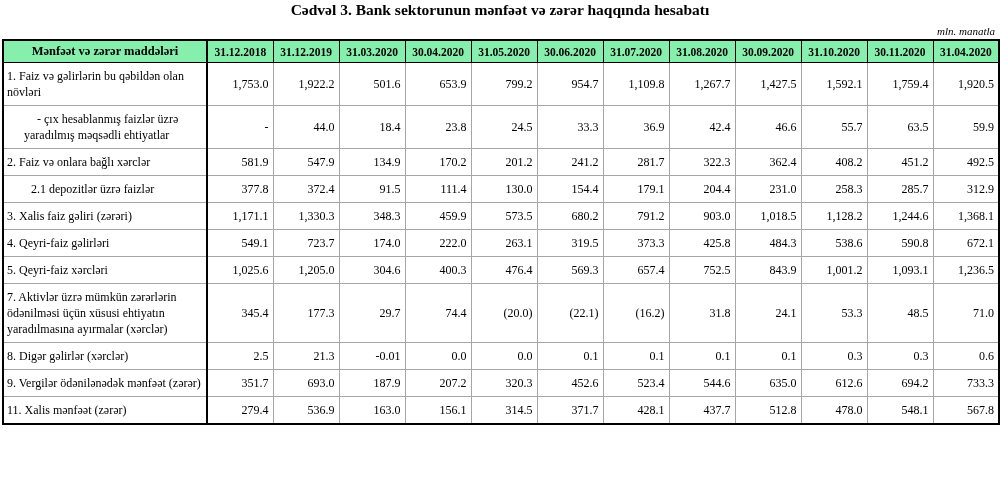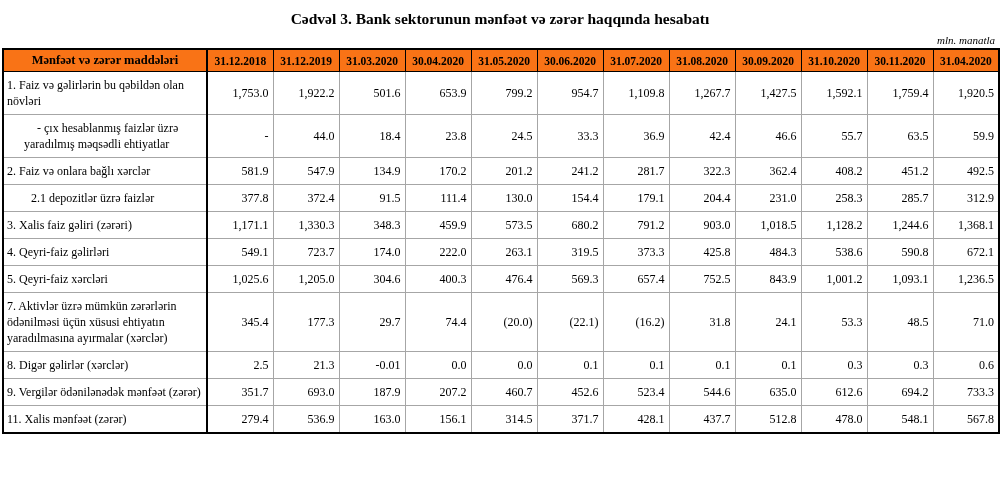--- a/index.html
+++ b/index.html
@@ -7,21 +7,21 @@
     padding: 0;
     background: #ffffff;
     width: 1000px;
     font-family: "Liberation Serif", "DejaVu Serif", serif;
     color: #000;
   }
   .page {
     width: 1000px;
     height: 454px;
     box-sizing: border-box;
-    padding-top: 9px;
+    padding-top: 0;
     overflow: hidden;
   }
   .title {
     text-align: center;
     font-weight: bold;
     font-size: 15.5px;
     line-height: 20px;
     margin: 0 0 5px 0;
   }
   .unit-note {
@@ -43,21 +43,21 @@
   col.data-col  { width: 66px; }
   th {
     border: 1px solid #000;
     border-bottom: 1.5px solid #000;
     font-size: 11.5px;
     font-weight: bold;
     text-align: center;
     padding: 3px 0;
     white-space: nowrap;
     overflow: hidden;
-    background: #f97316;
+    background: #86efac;
   }
   td {
     border: 1px solid #a6a6a6;
     font-size: 12px;
     line-height: 16px;
     padding: 5px 4px;
     vertical-align: middle;
     background: #fff;
   }
   td.label-cell {
@@ -257,21 +257,21 @@
           <td class="value-cell">0.3</td>
           <td class="value-cell">0.3</td>
           <td class="value-cell">0.6</td>
         </tr>
         <tr>
           <td class="label-cell">9. Vergilər ödənilənədək mənfəət (zərər)</td>
           <td class="value-cell">351.7</td>
           <td class="value-cell">693.0</td>
           <td class="value-cell">187.9</td>
           <td class="value-cell">207.2</td>
-          <td class="value-cell">460.7</td>
+          <td class="value-cell">320.3</td>
           <td class="value-cell">452.6</td>
           <td class="value-cell">523.4</td>
           <td class="value-cell">544.6</td>
           <td class="value-cell">635.0</td>
           <td class="value-cell">612.6</td>
           <td class="value-cell">694.2</td>
           <td class="value-cell">733.3</td>
         </tr>
         <tr class="last-row">
           <td class="label-cell">11. Xalis mənfəət (zərər)</td>

